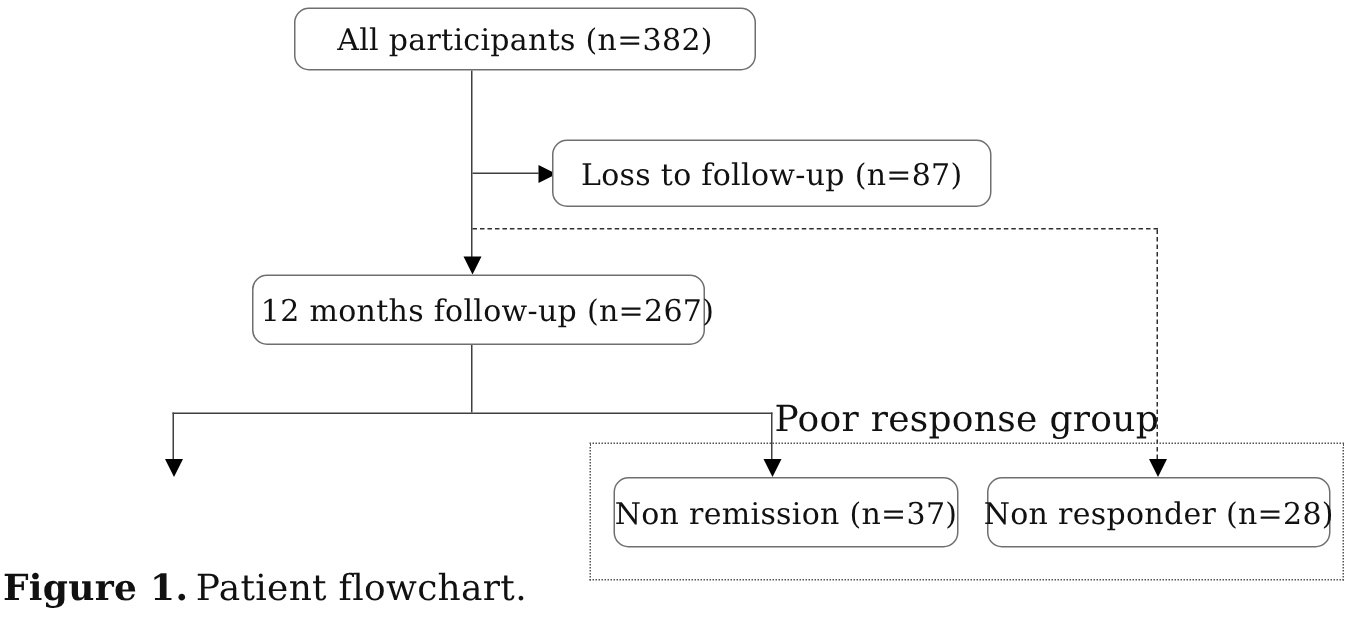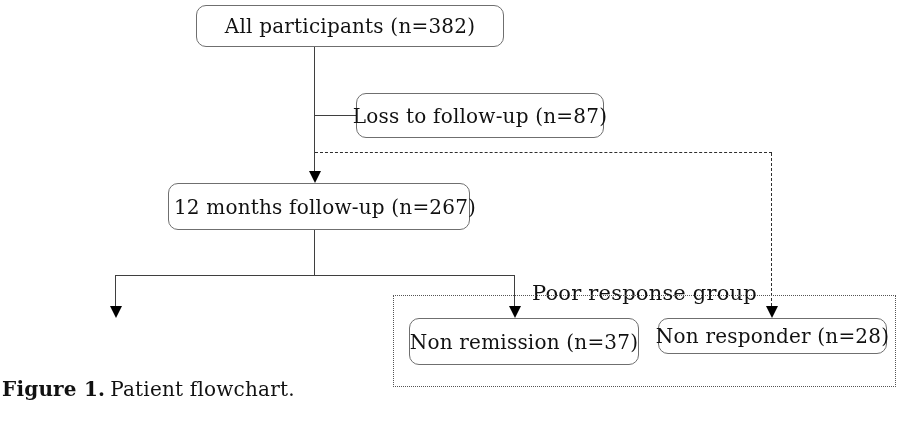--- a/index.html
+++ b/index.html
@@ -24,25 +24,25 @@
     border-radius: 10px;
     background: #ffffff;
     display: flex;
     align-items: center;
     justify-content: center;
     font-size: 20px;
     letter-spacing: 0.2px;
     white-space: nowrap;
   }
   .node-all        { left: 169px; top: 5px;   width: 308px; height: 42px; margin-left: 27px; }
-  .node-loss       { left: 356px; top: 93px;  width: 248px; height: 45px; }
+  .node-loss       { left: 368px; top: 93px;  width: 293px; height: 45px; }
   .node-twelve     { left: 168px; top: 183px; width: 302px; height: 47px; padding-left: 12px; }
   .node-remission  { left: 1px;   top: 318px; width: 229px; height: 48px; }
   .node-nonrem     { left: 409px; top: 318px; width: 230px; height: 47px; }
-  .node-nonresp    { left: 658px; top: 318px; width: 229px; height: 36px; }
+  .node-nonresp    { left: 658px; top: 318px; width: 229px; height: 47px; }
 
   
   .line {
     position: absolute;
     background: #3f3f3f;
   }
   .line-v { width: 1px; }
   .line-h { height: 1px; }
 
   
@@ -80,30 +80,29 @@
     width: 503px; height: 92px;
     box-sizing: border-box;
     border: 1.5px dotted #555555;
     background: transparent;
   }
   .group-label {
     position: absolute;
     left: 393px; top: 265px;
     width: 503px;
     text-align: center;
-    font-size: 21px;
+    font-size: 24px;
     letter-spacing: 0.2px;
-    margin-top: 16px;
   }
 
   
   .caption {
     position: absolute;
     left: 2px; top: 377px;
-    font-size: 20px;
+    font-size: 24px;
     letter-spacing: 0.2px;
     white-space: nowrap;
   }
   .caption .bold { font-weight: bold; }
   .caption .text { margin-left: 5px; }
 </style>
 </head>
 <body>
 
 <div class="figure-canvas">

